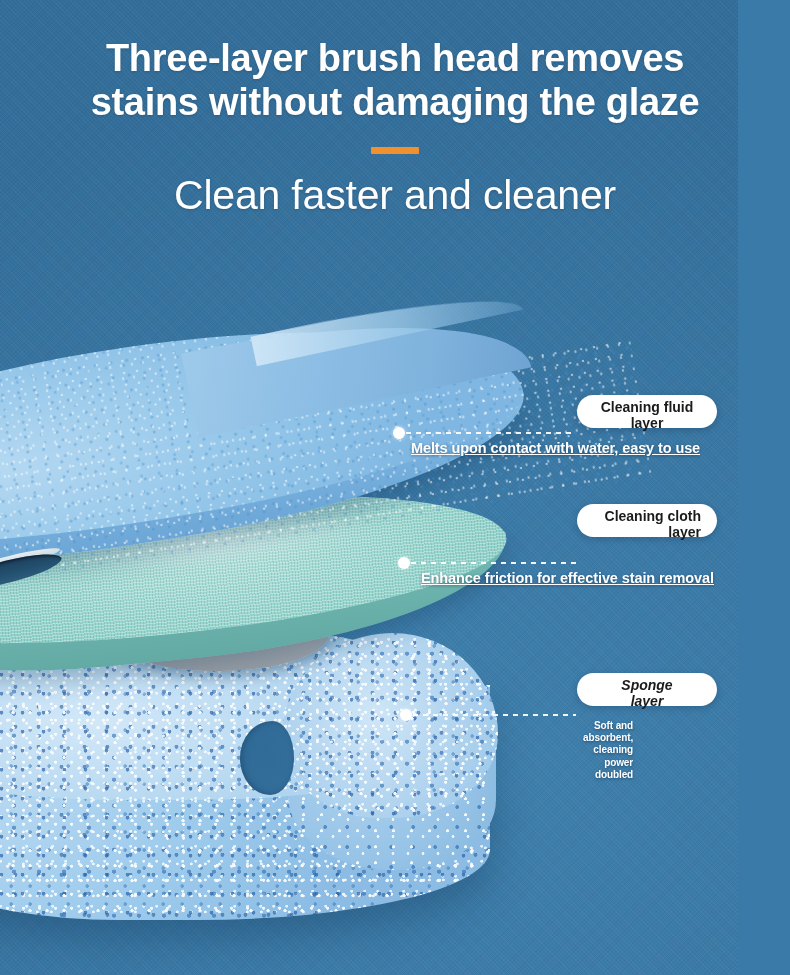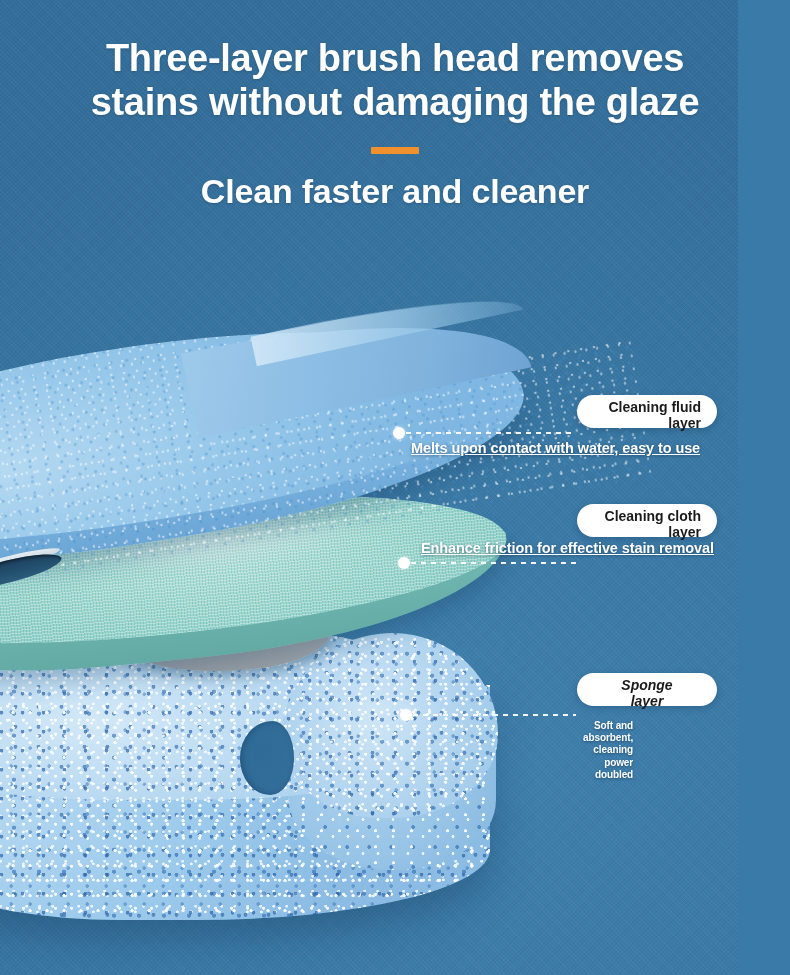--- a/index.html
+++ b/index.html
@@ -45,22 +45,22 @@
   }
   .accent-bar{
     width:48px; height:7px;
     background:#f0912e;
     border-radius:1px;
     margin:22px auto 0;
   }
   .subheadline{
     margin-top:18px;
     color:#ffffff;
-    font-size:34px;
-    font-weight:bold;
+    font-size:41px;
+    font-weight:normal;
     letter-spacing:-0.2px;
     text-shadow:0 1px 3px rgba(0,0,0,.18);
   }
 
   
   .stage{
     position:absolute; left:0; top:355px;
     width:790px; height:620px;
     z-index:10;
   }
@@ -283,30 +283,30 @@
     position:absolute;
     color:#ffffff;
     font-weight:bold;
     text-shadow:0 1px 3px rgba(10,40,70,.55);
     white-space:nowrap;
   }
   .desc-lg{ font-size:14.5px; letter-spacing:-0.1px;text-decoration:underline; }
   .desc-sm{ font-size:10px; line-height:1.22; letter-spacing:-0.1px; white-space:pre-line; }
 
   
-  .c1-pill{ left:577px; top:395px; width:140px; height:33px; text-align:right; }
+  .c1-pill{ left:577px; top:395px; width:140px; height:33px; text-align:center; }
   .c1-dot { left:393px; top:427px; }
   .c1-dash{ left:406px; top:432px; width:170px; }
   .c1-desc{ left:411px; top:440px; }
 
   
   .c2-pill{ left:577px; top:504px; width:140px; height:33px; text-align:right; }
   .c2-dot { left:398px; top:557px; }
   .c2-dash{ left:411px; top:562px; width:165px; }
-  .c2-desc{ left:421px; top:540px; }
+  .c2-desc{ left:421px; top:570px; }
 
   
   .c3-pill{ left:577px; top:673px; width:140px; height:33px; text-align:center;font-style:italic; }
   .c3-dot { left:400px; top:709px; }
   .c3-dash{ left:413px; top:714px; width:163px; }
   .c3-desc{ left:583px; top:720px;text-align:right; }
 </style>
 </head>
 <body>
 

